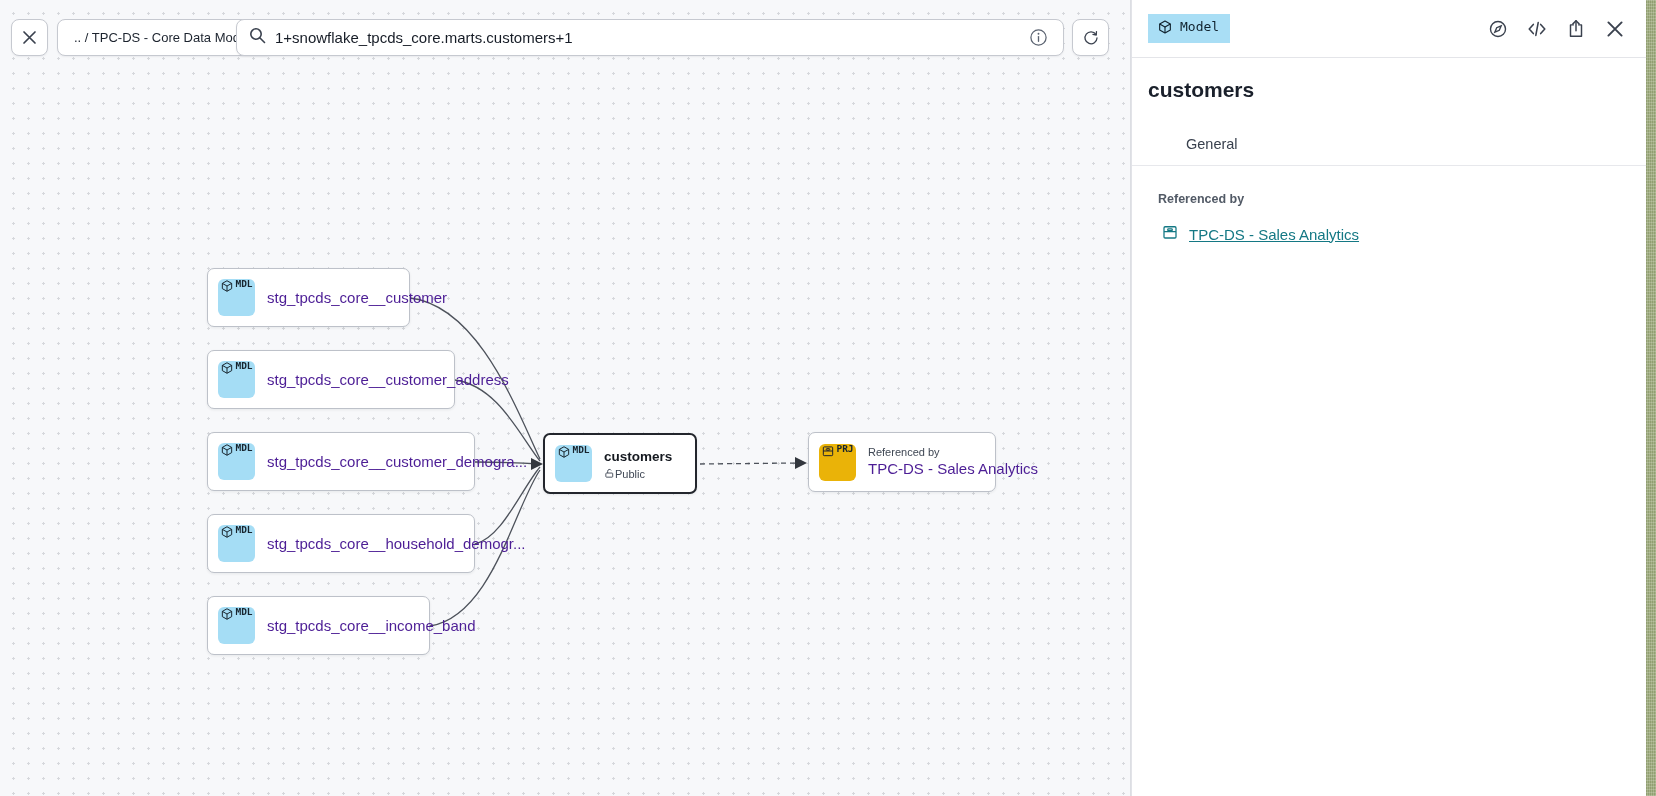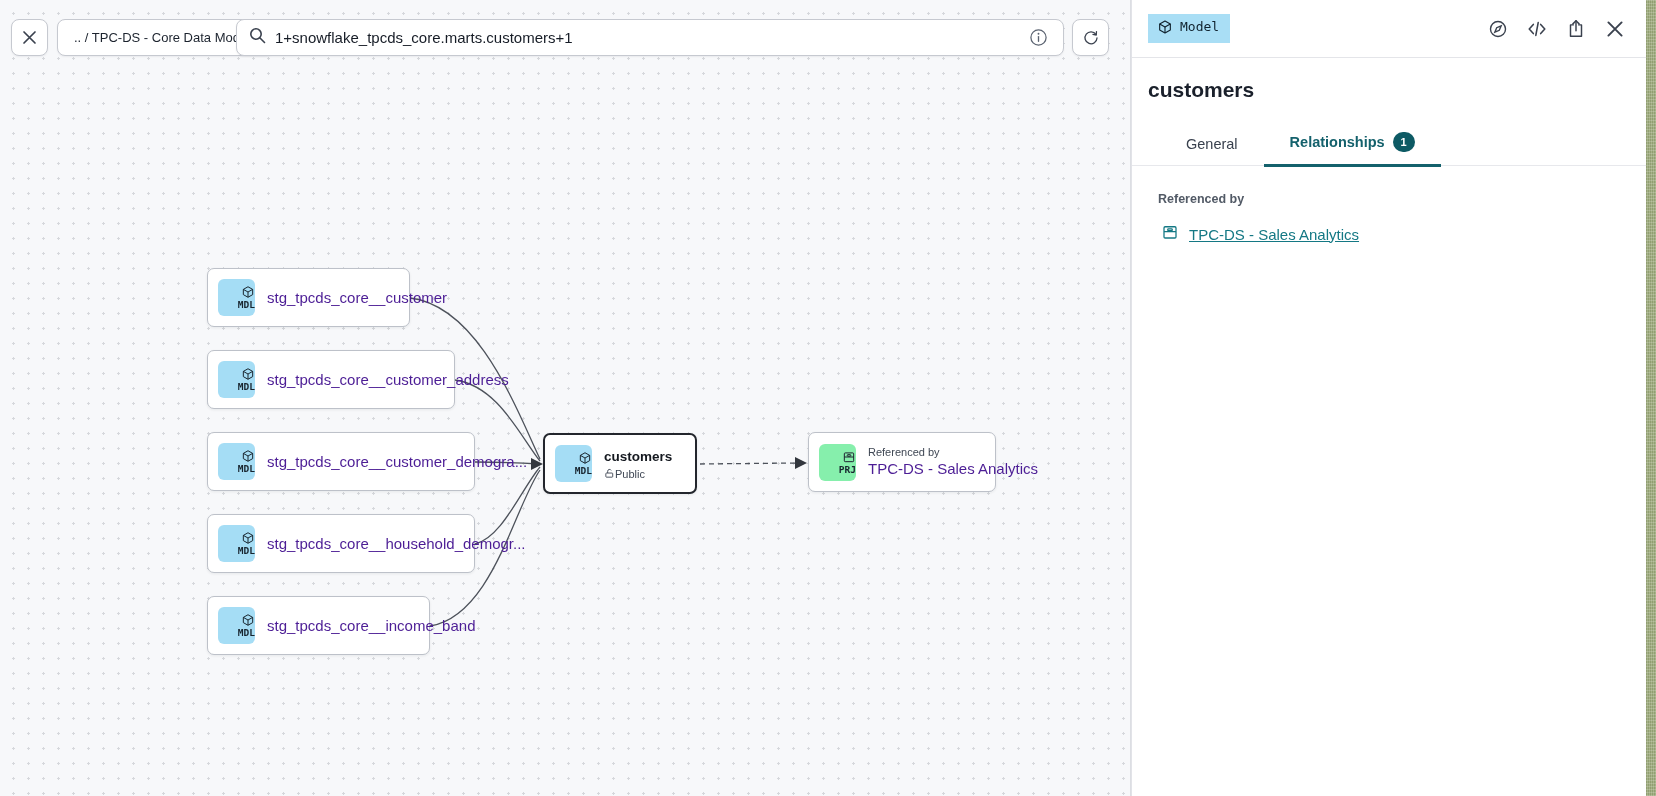--- a/index.html
+++ b/index.html
@@ -42,27 +42,27 @@
 
   
   .node {
     position:absolute; background:#fff; border:1px solid #bdc1c9; border-radius:7px;
     display:flex; align-items:center; padding:0 12px 0 10px; gap:12px;
     box-shadow:0 1px 3px rgba(20,24,33,.07); cursor:pointer;
   }
   .node.selected { border:2px solid #23262d; }
   .nbadge {
     width:37px; height:37px; border-radius:6px; flex:0 0 37px;
-    display:flex; flex-direction:column; align-items:flex-end; justify-content:center;
+    display:flex; flex-direction:row; align-items:flex-start; justify-content:center;
     font-family:"DejaVu Sans Mono",monospace; font-size:9.5px; font-weight:bold;
     color:#17242e; line-height:1; gap:1px;
   }
   .nbadge svg { display:block; }
   .badge-mdl { background:#a5ddf5; }
-  .badge-prj { background:#86efac; }
+  .badge-prj { background:#eab308; }
   .nlabel { font-size:15px; color:#4c1d95; white-space:nowrap; }
   .ntitle { font-size:13.5px; color:#14181f; font-weight:bold; }
   .nsub { font-size:11px; color:#3f4754; display:flex; align-items:center; margin-top:3px; }
   .nkicker { font-size:11px; color:#3f4754; margin-bottom:2px; }
 
   
   .panel {
     position:absolute; left:1131px; top:0; width:515px; height:796px;
     background:#fff; border-left:1px solid #e2e3e8;
   }
@@ -312,24 +312,20 @@
     </div>
 
     <div class="panel-title-wrap">
       <div class="panel-title">customers</div>
     </div>
 
     <div class="tabs">
       <span class="tab">
         <span>General</span>
       </span>
-      <span class="tab active">
-        <span>Relationships</span>
-        <span class="tab-count">1</span>
-      </span>
     </div>
 
     <div class="section-label">Referenced by</div>
 
     <div class="ref-link-row">
       <span>
         <svg width="18" height="18" viewBox="0 0 24 24" fill="none" stroke="#147884" stroke-width="1.7">
             <rect x="4" y="5" width="16" height="15" rx="1.5"></rect>
             <path d="M4 11.5 H20"></path>
             <rect x="9" y="7.8" width="6" height="2.4" rx="1"></rect>

